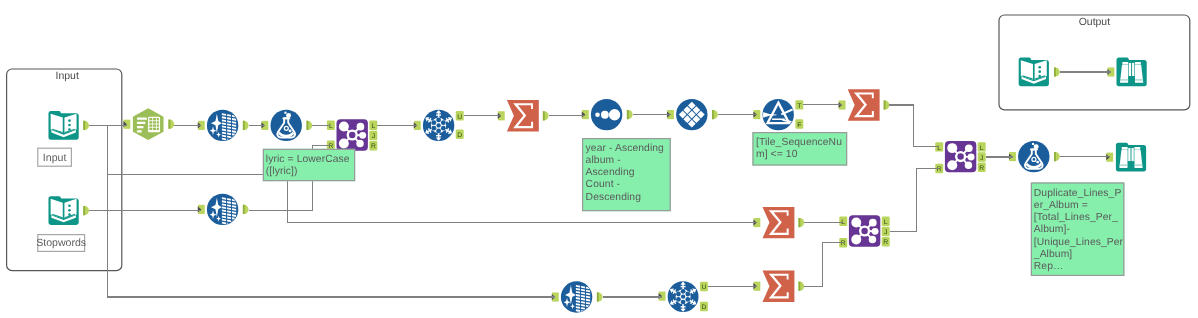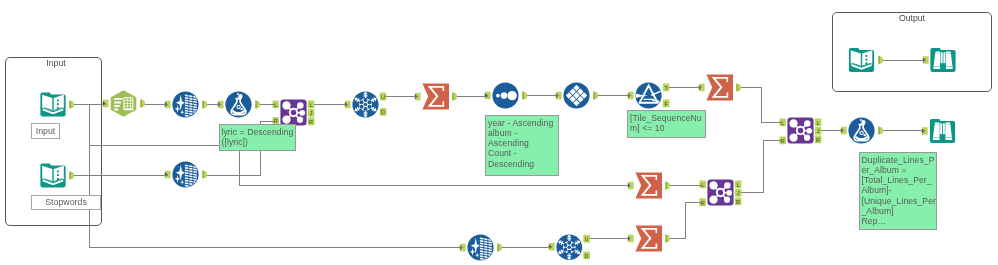--- a/index.html
+++ b/index.html
@@ -708,33 +708,33 @@
  <rect x="13.4" y="5.4" width="1.9" height="11.0" fill="#fff"></rect>
  <path d="M10.3,16.4h5.4v5.8h-5.4z" fill="#0d9688"></path>
  <rect x="3.3" y="19.1" width="6.9" height="1.0" fill="#93d0c9"></rect>
  <rect x="15.8" y="19.1" width="6.9" height="1.0" fill="#93d0c9"></rect>
         </svg>
       </div>
     </div>
 
   
   <div id="overlays">
-      <div class="annot" style="left: 218.5px; top: 124px; width: 77px; height: 26.5px;">lyric = Descending
+      <div class="annot" style="left: 218.5px; top: 124px; width: 77px; height: 26.5px;">lyric = LowerCase
 ([lyric])</div>
       <div class="annot" style="left: 485px; top: 115px; width: 74px; height: 60.5px;">year - Ascending
 album -
 Ascending
 Count -
 Descending</div>
       <div class="annot" style="left: 627px; top: 110px; width: 79px; height: 27.5px;">[Tile_SequenceNu
 m] &lt;= 10</div>
       <div class="annot" style="left: 839.5px; top: 152px; width: 78.5px; height: 77.5px; margin-left: 19px;">Duplicate_Lines_P
 er_Album =
 [Total_Lines_Per_
 Album]-
 [Unique_Lines_Per
 _Album]
 Rep…</div>
       <div class="lbl" style="left: 31px; top: 123px; width: 29px; height: 16px;">Input</div>
-      <div class="lbl" style="left: 31px; top: 195px; width: 70px; height: 15px;">Stopwords</div>
+      <div class="lbl" style="left: 31px; top: 195px; width: 40px; height: 15px;">Stopwords</div>
     </div>
 
 </div>
 
 </body></html>

